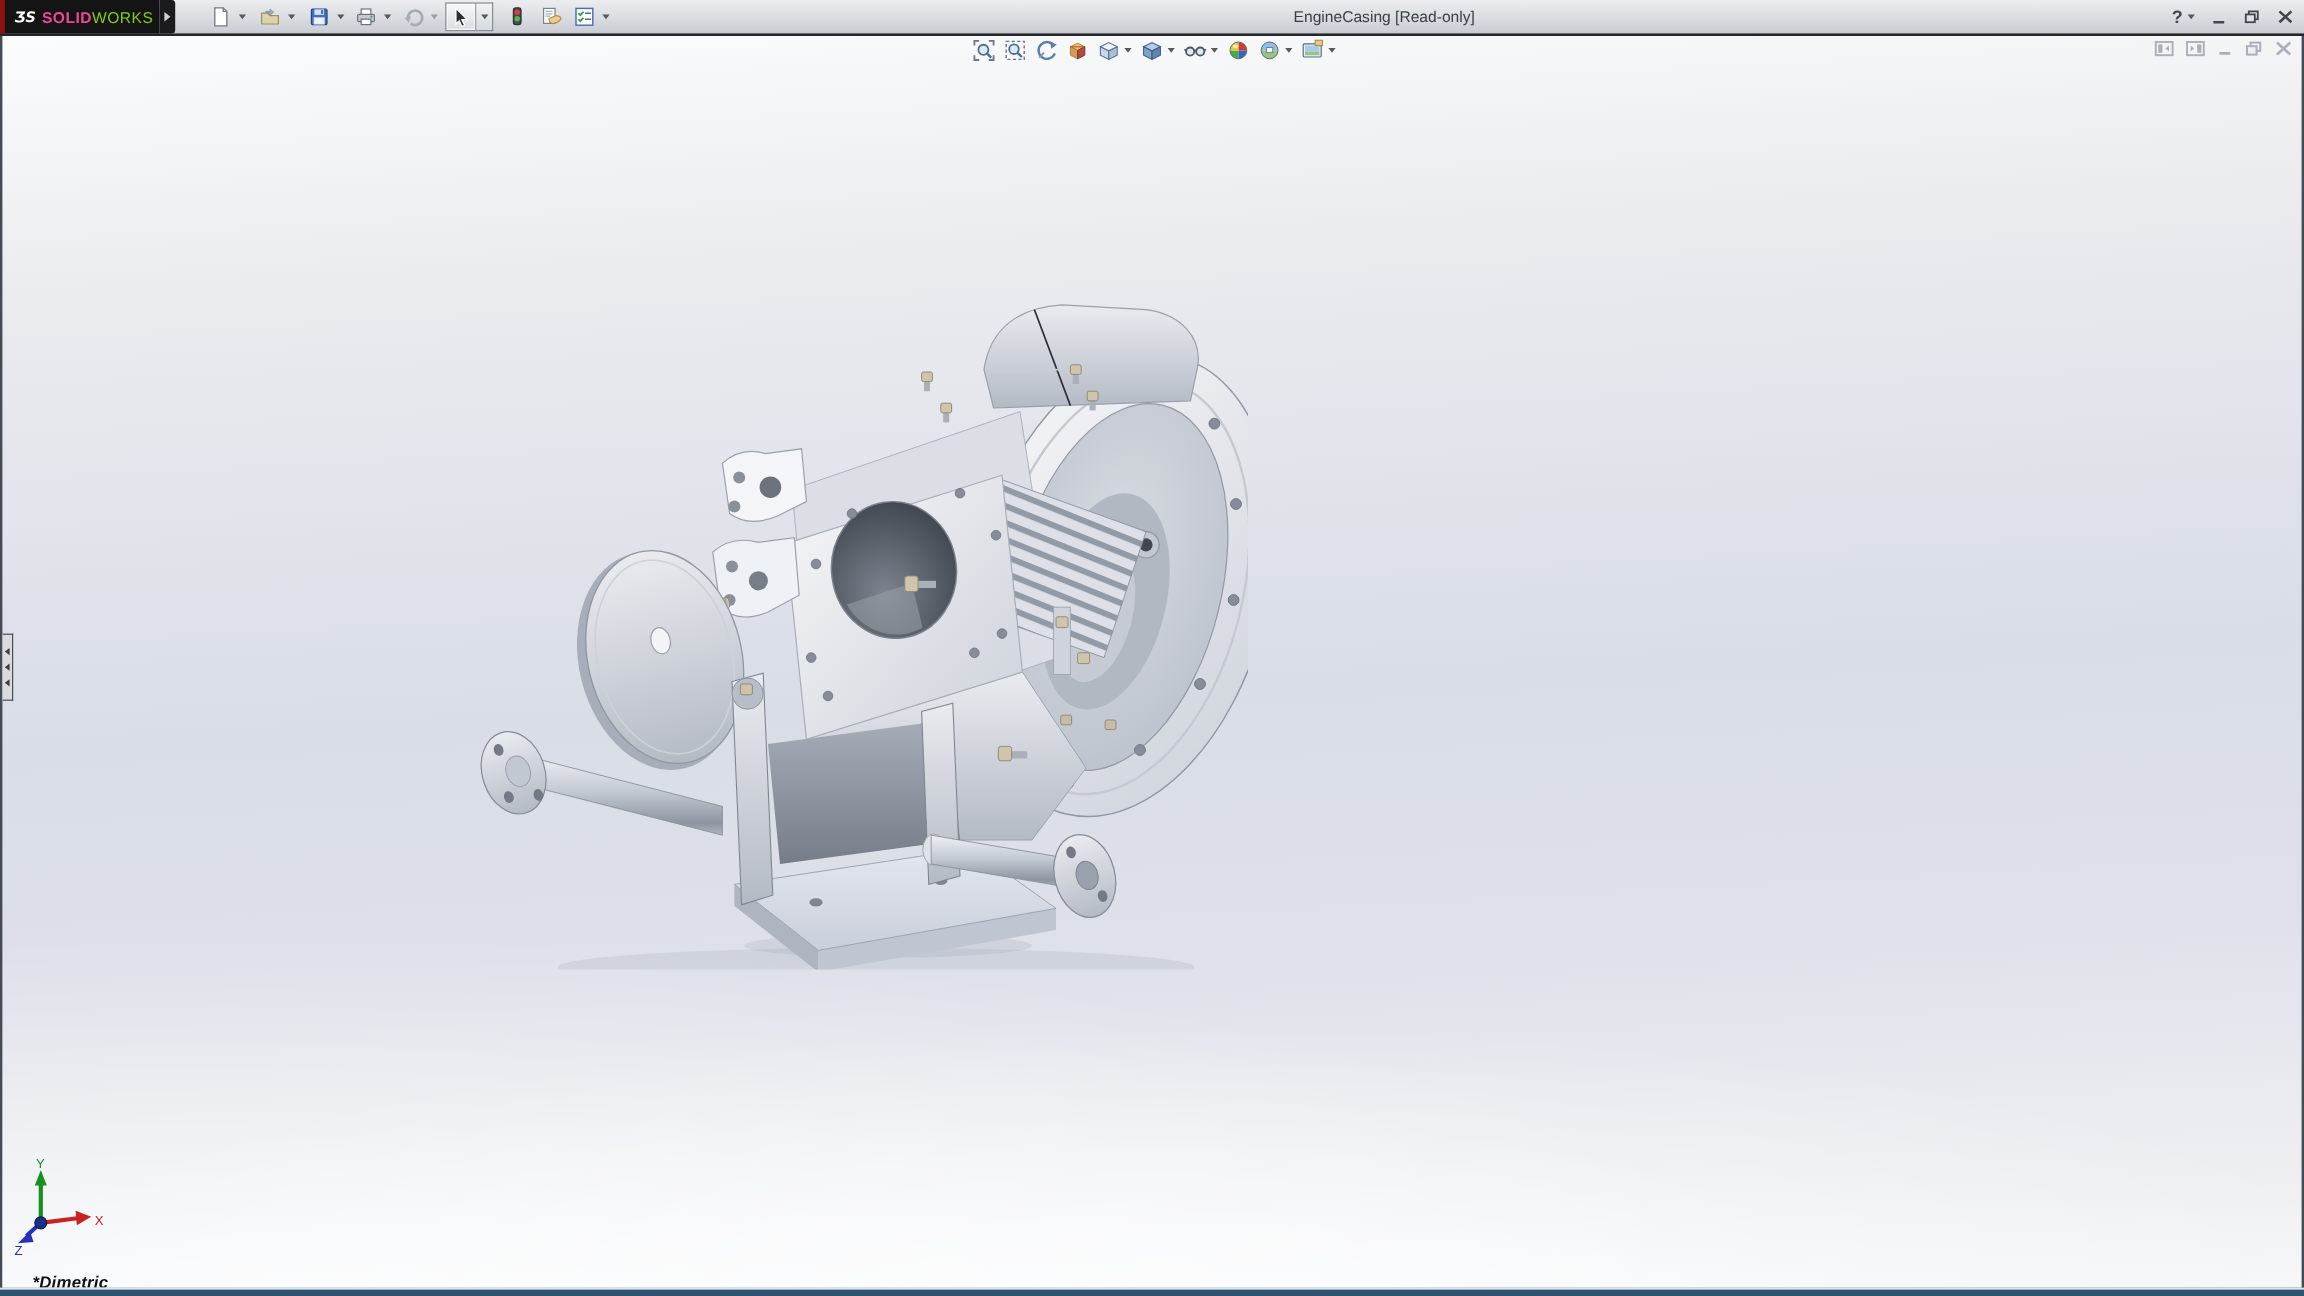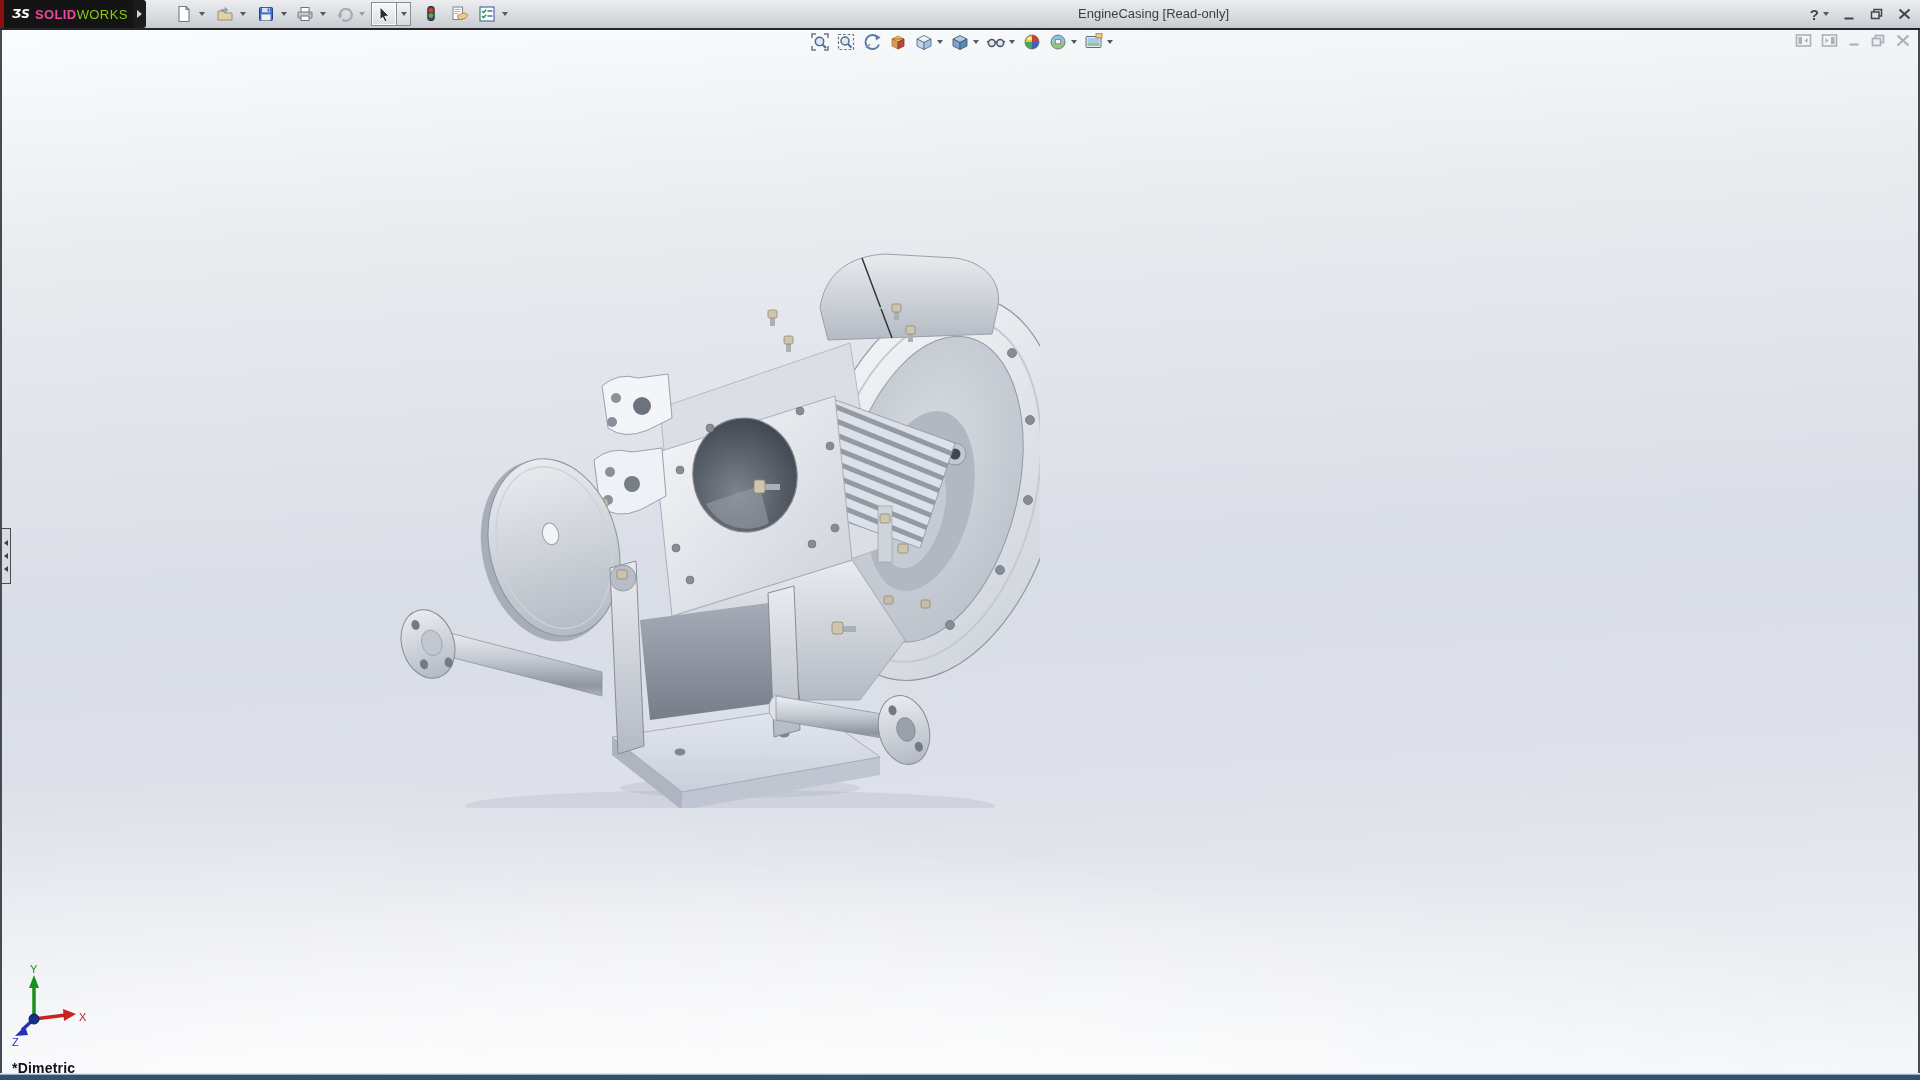--- a/index.html
+++ b/index.html
@@ -67,21 +67,21 @@
   .dc-btn{display:flex;align-items:center;justify-content:center;cursor:pointer;}
   
   .left-tab{
     position:absolute;left:0;top:498px;width:9px;height:56px;background:#d9dbde;
     border:1px solid #4a4e54;border-left:none;box-sizing:border-box;
     display:flex;flex-direction:column;align-items:center;justify-content:center;gap:7px;cursor:pointer;
   }
   .tri-left{width:0;height:0;border-top:3.5px solid transparent;border-bottom:3.5px solid transparent;border-right:4px solid #3c4046;}
   
   .triad{position:absolute;left:4px;bottom:26px;width:84px;height:84px;}
-  .orientation-label{position:absolute;left:10px;bottom:-3px;font-size:14px;font-weight:600;color:#101114;letter-spacing:.2px;}
+  .orientation-label{position:absolute;left:25px;bottom:-3px;font-size:14px;font-weight:600;color:#101114;letter-spacing:.2px;font-style:italic;}
   .model{position:absolute;left:378px;top:218px;width:660px;height:560px;}
   svg{display:block;}
 </style>
 </head>
 <body>
 
 <div class="titlebar">
   <div class="logo">
     <span class="logo-glyph">ƷS</span>
     <span class="logo-bold">SOLID</span>

